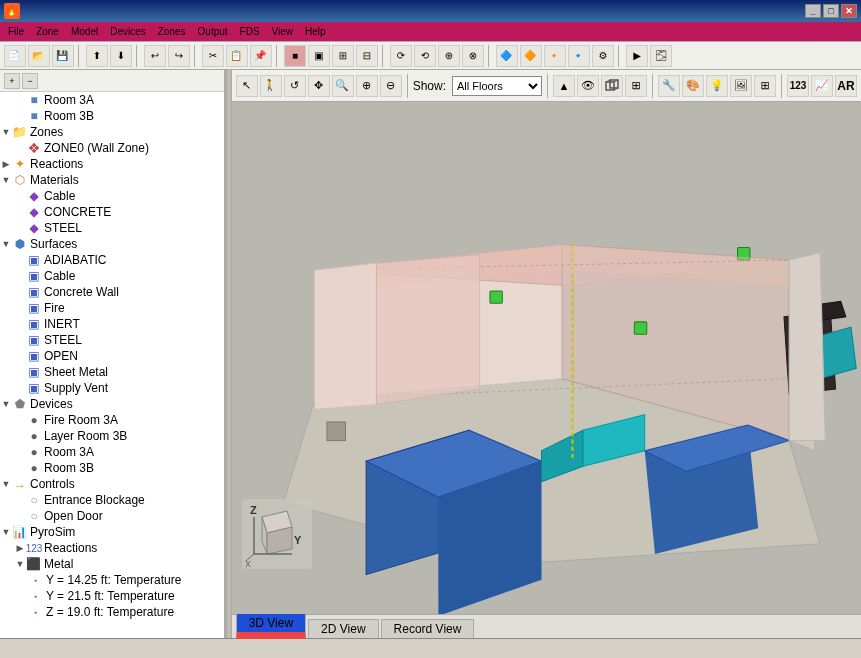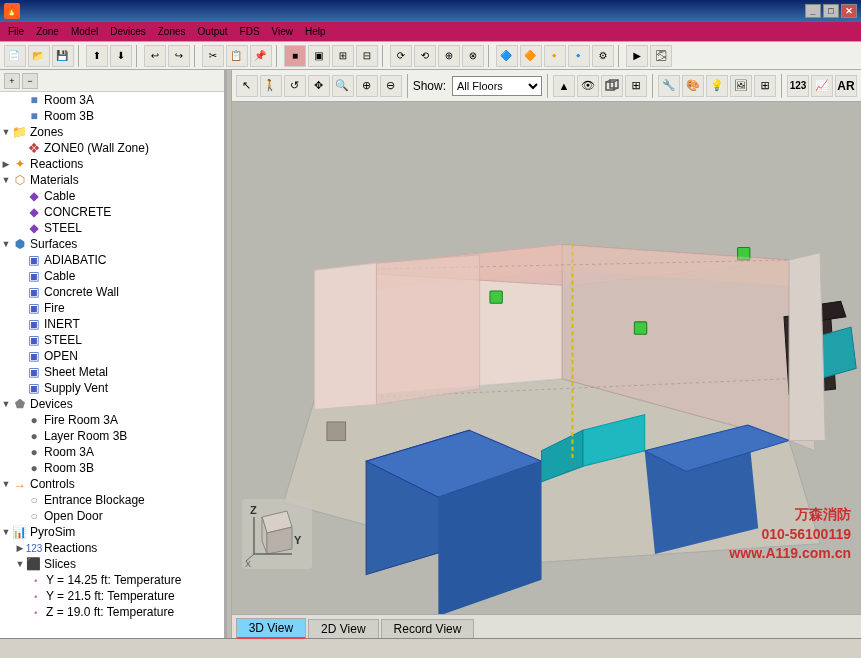--- a/index.html
+++ b/index.html
@@ -176,22 +176,22 @@
     .view-tab {
       padding: 2px 12px;
       background: #d0d0c8;
       border: 1px solid #aaa;
       border-bottom: none;
       cursor: pointer;
       font-size: 12px;
       margin-right: 2px;
     }
     .view-tab.active {
-      background: #7dd3fc;
-      border-bottom: 2px solid #ef4444;
+      background: #1d4ed8;
+      border-bottom: 7px solid #ef4444;
       margin-bottom: -1px;
     }
 
     
     #status-bar {
       height: 20px;
       background: #d4d0c8;
       border-top: 1px solid #888;
       display: flex; align-items: center;
       padding: 0 8px;
@@ -474,21 +474,21 @@
         <div class="tree-indent" style="width:14px"></div>
         <div class="tree-expand">▶</div>
         <div class="tree-icon" style="color:#4060c0;font-size:10px;">123</div>
         <span>Reactions</span>
       </div>
 
       <div class="tree-node">
         <div class="tree-indent" style="width:14px"></div>
         <div class="tree-expand">▼</div>
         <div class="tree-icon" style="color:#c040c0;">⬛</div>
-        <span>Slices</span>
+        <span>Metal</span>
       </div>
 
       <div class="tree-node">
         <div class="tree-indent" style="width:28px"></div>
         <div class="tree-icon" style="color:#c040c0;font-size:8px;">▪</div>
         <span>Y = 14.25 ft: Temperature</span>
       </div>
 
       <div class="tree-node">
         <div class="tree-indent" style="width:28px"></div>
@@ -613,25 +613,20 @@
           <polygon points="25,34 50,28 50,50 25,55" fill="#b8b0a8" stroke="#888" stroke-width="1"></polygon>
 
           <line x1="12" y1="18" x2="12" y2="55" stroke="#666" stroke-width="1.5"></line>
           <line x1="12" y1="55" x2="50" y2="55" stroke="#666" stroke-width="1.5"></line>
           <line x1="12" y1="55" x2="4" y2="62" stroke="#666" stroke-width="1"></line>
           <text x="3" y="68" font-size="9" fill="#666">X</text>
         </svg>
       </div>
 
       
-      <div id="watermark">
-        <div>万森消防</div>
-        <div>010-56100119</div>
-        <div>www.A119.com.cn</div>
-      </div>
     </div>
 
     <div id="view-tabs">
       <div class="view-tab active">3D View</div>
       <div class="view-tab">2D View</div>
       <div class="view-tab">Record View</div>
     </div>
 
   </div>
 </div>

